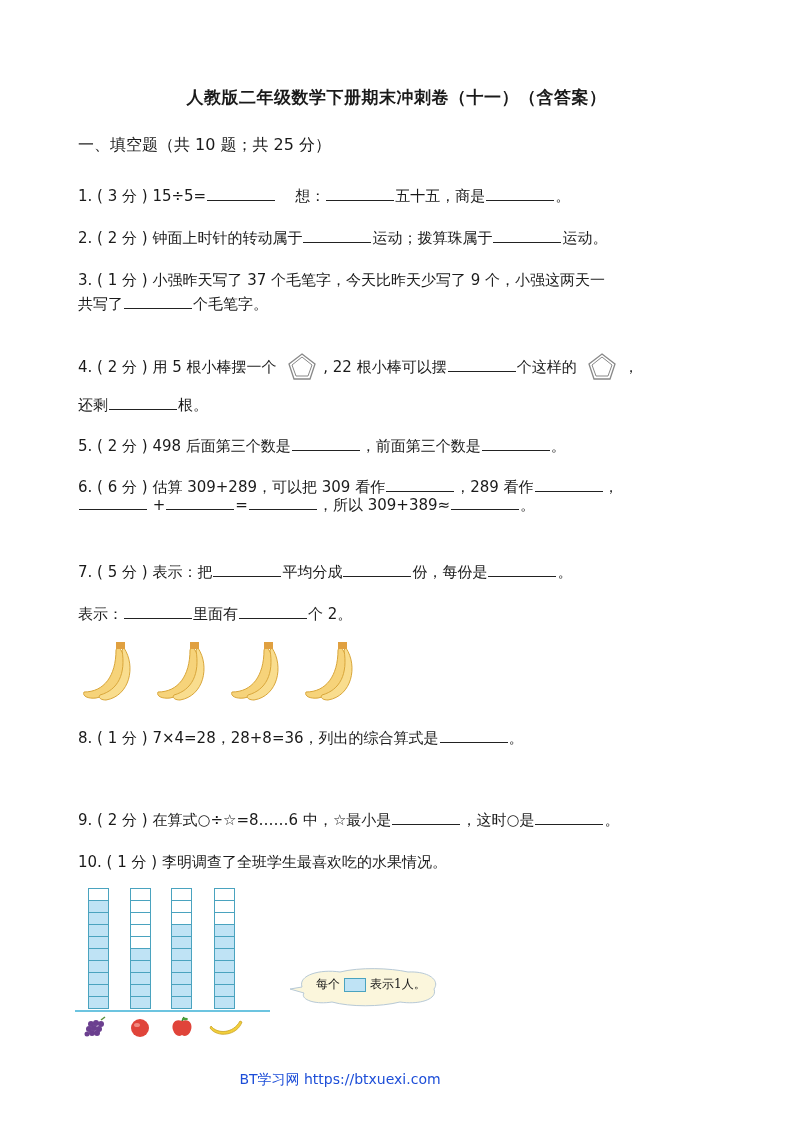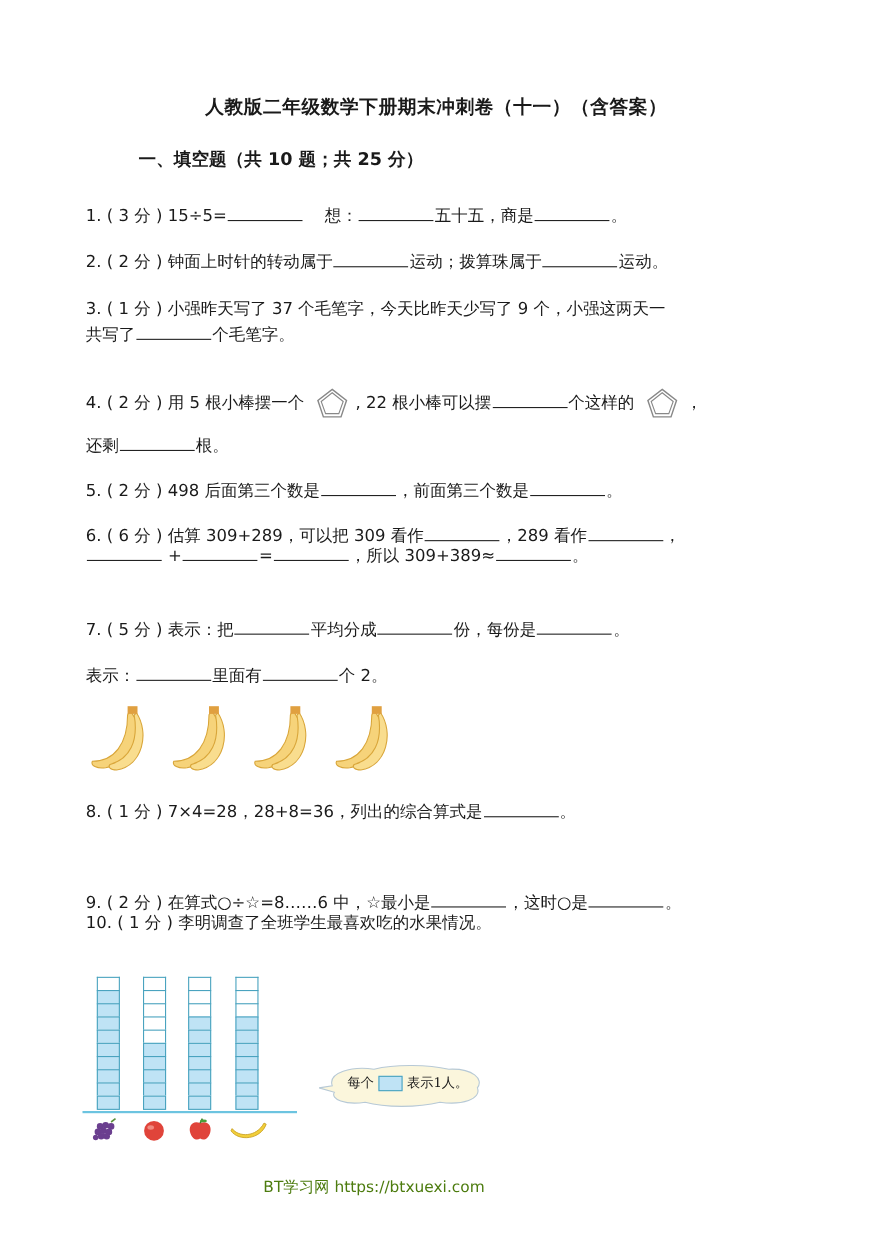--- a/index.html
+++ b/index.html
@@ -1,36 +1,36 @@
 <!DOCTYPE html>
 <html><head>
 <meta charset="utf-8">
 <style>
   html,body{margin:0;padding:0;background:#fff;}
   body{width:793px;height:1122px;position:relative;overflow:hidden;
        font-family:"DejaVu Sans","Liberation Sans",sans-serif;color:#1a1a1a;}
   .title{position:absolute;left:0;width:793px;top:86px;text-align:center;
          font-size:17px;font-weight:bold;letter-spacing:0.5px;box-sizing:border-box;}
-  .section{position:absolute;left:78px;top:135px;font-size:16px;font-weight:bold;margin-left:48px;}
+  .section{position:absolute;left:78px;top:135px;font-size:16px;font-weight:normal;}
   .line{position:absolute;left:78px;font-size:15px;white-space:nowrap;line-height:22px;}
   .blank{display:inline-block;width:68px;border-bottom:1px solid #222;height:14px;vertical-align:baseline;margin:0 1px;}
   .pent{display:inline-block;width:30px;height:30px;vertical-align:middle;margin:0 6px;}
   .bananas{position:absolute;left:78px;top:640px;display:flex;gap:18px;}
   .banana{width:56px;height:62px;}
   .chart{position:absolute;left:75px;top:888px;width:195px;height:160px;}
   .axis{position:absolute;left:0;top:122px;width:195px;height:1.5px;background:#6cc4e0;}
   .col{position:absolute;top:0;width:21px;display:flex;flex-direction:column;}
   .cell{height:11px;border:1px solid #4aa3bf;border-bottom:none;box-sizing:content-box;}
   .cell:last-child{border-bottom:1px solid #4aa3bf;}
   .cell.on{background:#bfe3f5;}
   .fruit{position:absolute;top:128px;width:26px;height:22px;}
   .bubble{position:absolute;left:290px;top:965px;width:150px;height:42px;}
   .bubble-text{position:absolute;left:316px;top:976px;font-size:12px;font-family:"DejaVu Serif",serif;display:flex;align-items:center;gap:4px;}
   .legend-box{display:inline-block;width:20px;height:12px;background:#bfe3f5;border:1px solid #4aa3bf;}
-  .footer{position:absolute;left:0;width:680px;top:1071px;text-align:center;font-size:14px;color:#4d7c0f;}
+  .footer{position:absolute;left:0;width:680px;top:1071px;text-align:center;font-size:14px;color:#1d4ed8;}
 </style>
 </head>
 <body>
 
 <div class="title">人教版二年级数学下册期末冲刺卷（十一）（含答案）</div>
 <div class="section">一、填空题（共 10 题；共 25 分）</div>
 
 <div class="line" style="top:185px">
   <span>1. ( 3 分 ) 15÷5=</span><span class="blank"></span>
   &nbsp;&nbsp;&nbsp;<span>想：</span><span class="blank"></span><span>五十五，商是</span><span class="blank"></span><span>。</span>
@@ -104,21 +104,21 @@
 </div>
 
 <div class="line" style="top:727px">
   <span>8. ( 1 分 ) 7×4=28，28+8=36，列出的综合算式是</span><span class="blank"></span><span>。</span>
 </div>
 
 <div class="line" style="top:809px">
   <span>9. ( 2 分 ) 在算式○÷☆=8……6 中，☆最小是</span><span class="blank"></span><span>，这时○是</span><span class="blank"></span><span>。</span>
 </div>
 
-<div class="line" style="top:828px">
+<div class="line" style="top:851px">
   <span>10. ( 1 分 ) 李明调查了全班学生最喜欢吃的水果情况。</span>
 </div>
 
 <div class="chart">
   <div class="col" id="col0" style="left:13px">
       <div class="cell"></div>
       <div class="cell on"></div>
       <div class="cell on"></div>
       <div class="cell on"></div>
       <div class="cell on"></div>

